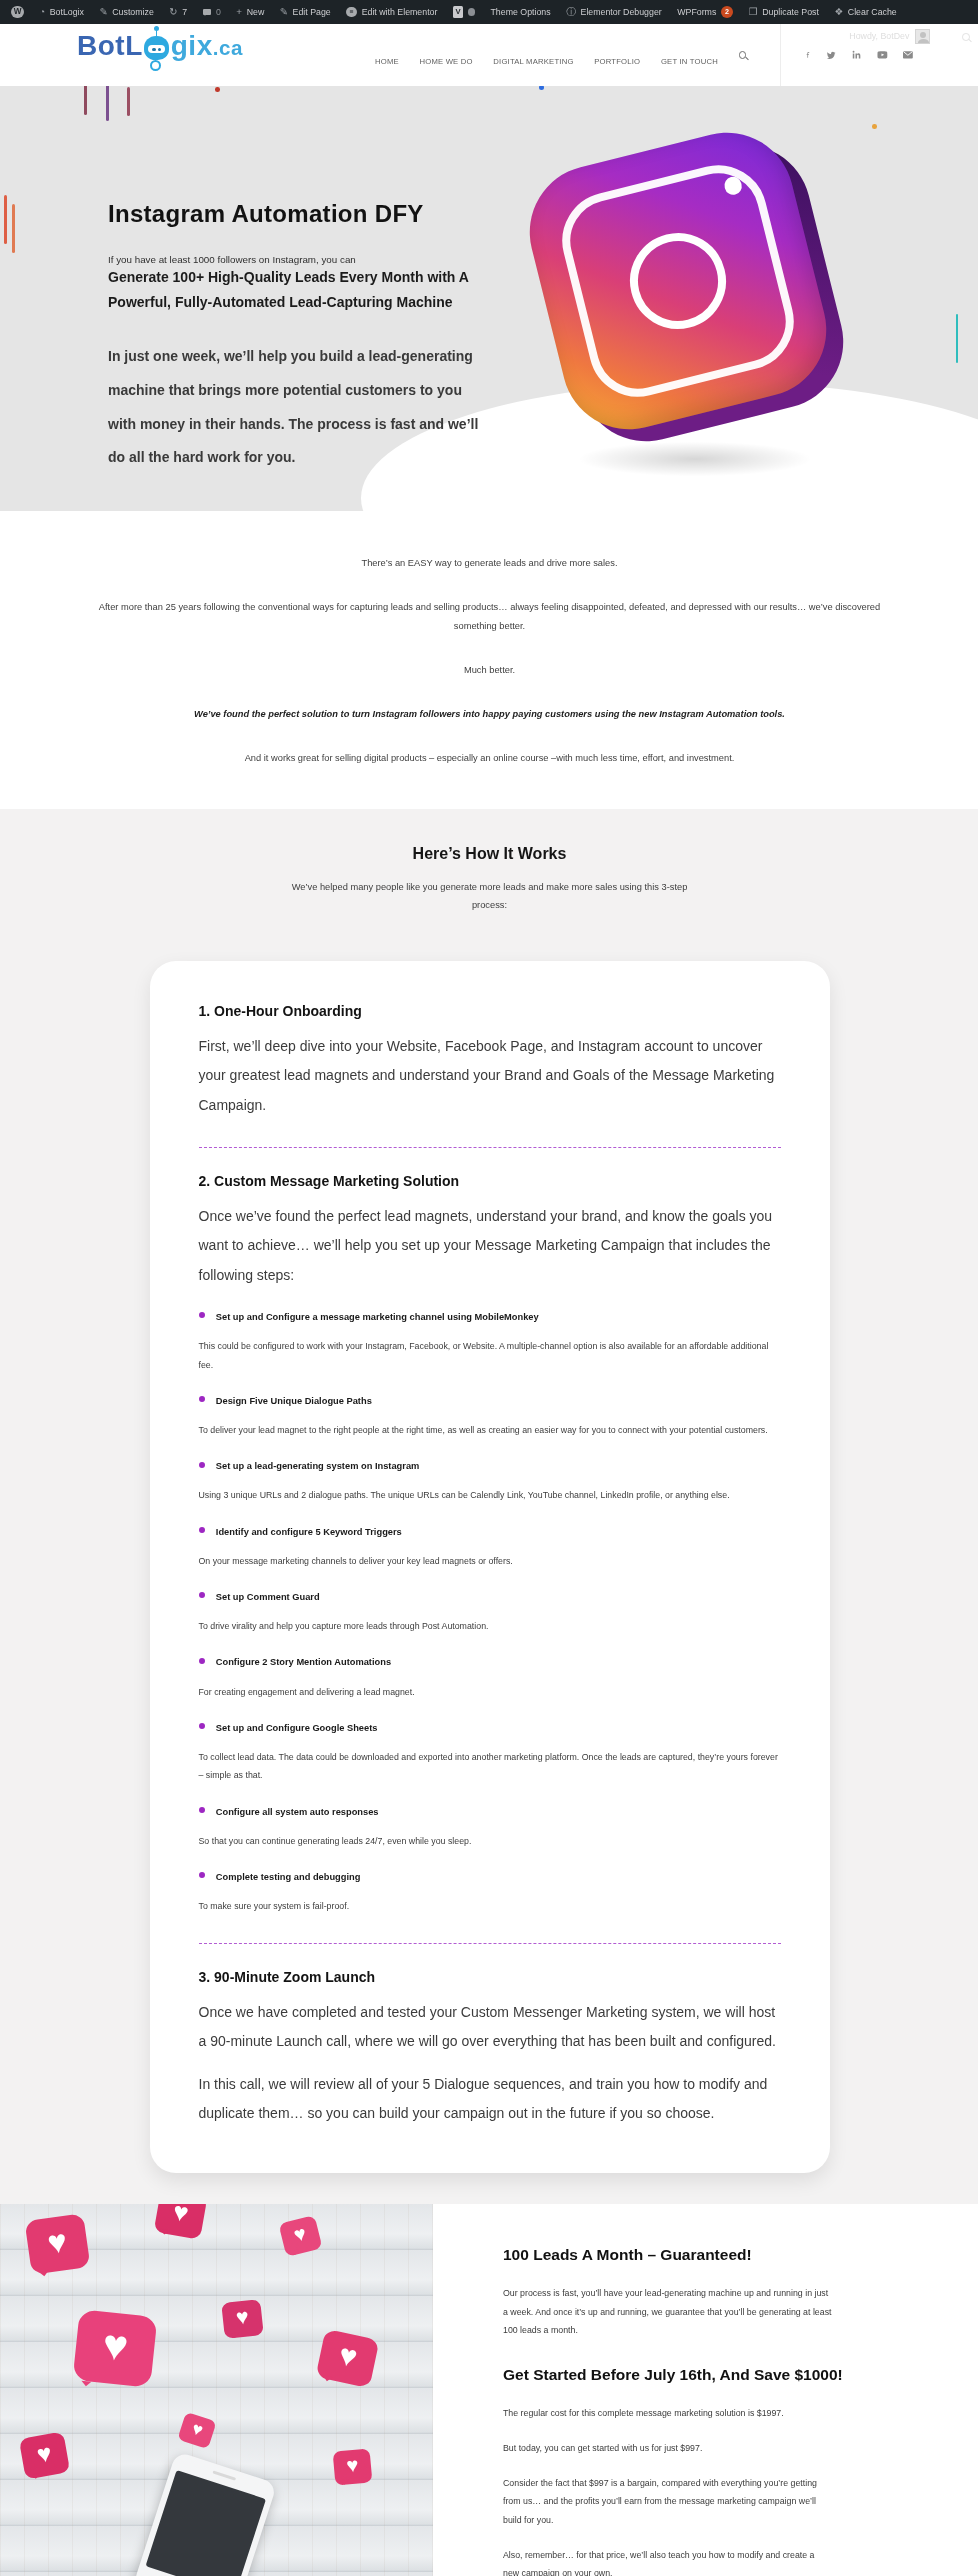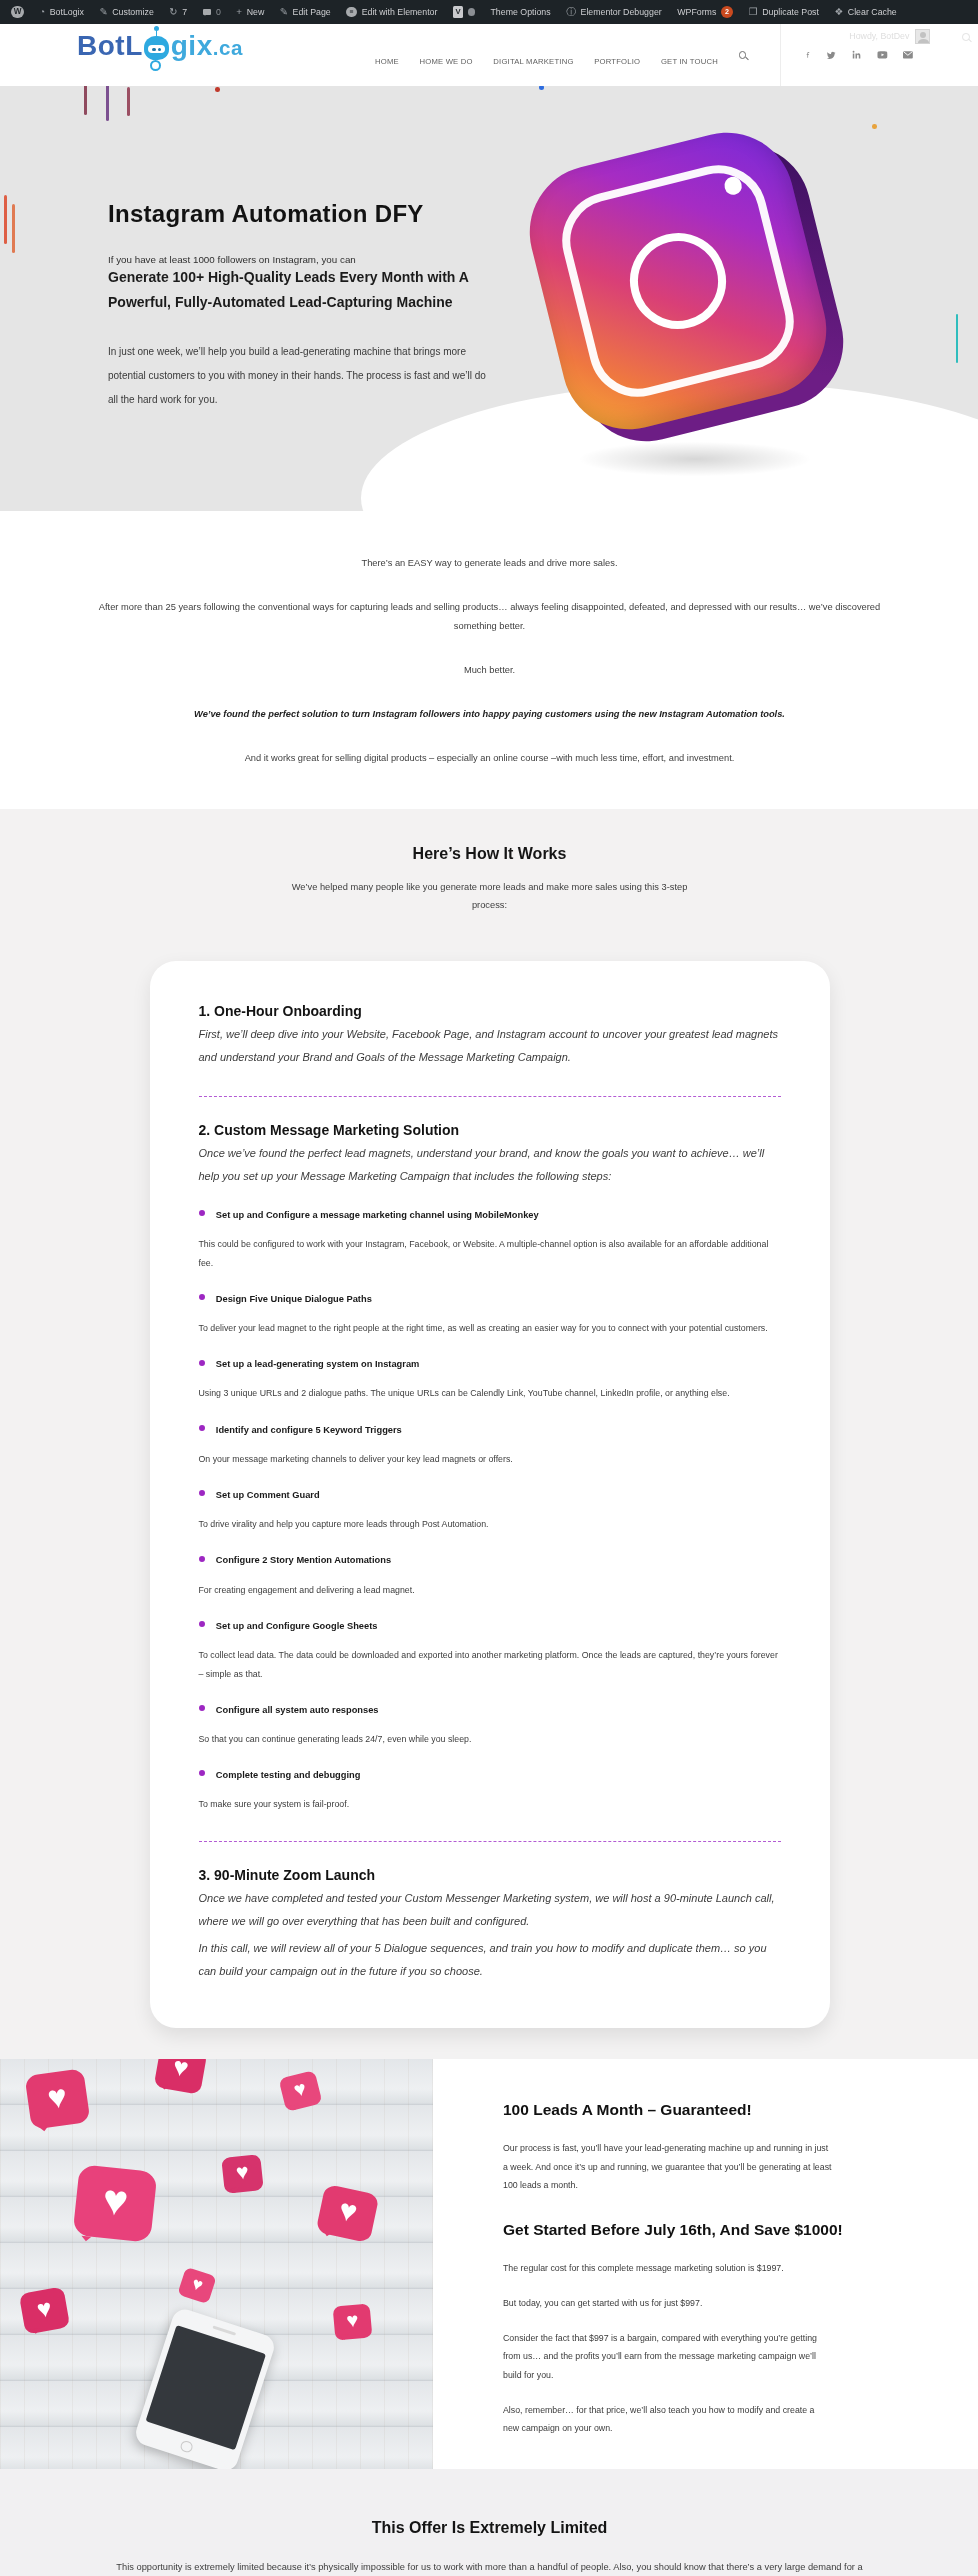--- a/index.html
+++ b/index.html
@@ -54,21 +54,21 @@
   .mag.faded::after { background:#e2e2e2; }
   .howdy-mag { position:absolute; top:9.3px; right:9.3px; }
 
   
   .hero { height:425px; background:#e5e5e5; position:relative; overflow:hidden; }
   .hero-blob { position:absolute; right:-93px; bottom:-103px; width:711px; height:232px; background:#fff; border-radius:50%; z-index:1; }
   .hero-copy { position:absolute; left:108px; top:114px; width:402px; z-index:3; }
   .hero-title { font-size:24px; color:#121212; letter-spacing:0.3px; font-weight:bold; }
   .hero-line1 { margin-top:26px; font-size:9.8px; color:#2f2f2f; }
   .hero-h2 { font-size:14px; line-height:1.8; color:#1b1b1b; width:366px; font-weight:bold; }
-  .hero-p { margin-top:25px; font-size:10px; line-height:2.4; color:#3a3a3a; width:381px; }
+  .hero-p { margin-top:25px; font-size:14px; line-height:2.4; color:#3a3a3a; width:381px;font-weight:bold; }
   .ig { position:absolute; left:507px; top:20.6px; width:371px; height:412px; z-index:2; }
   .ig .depth { position:absolute; left:54px; top:52px; width:268px; height:268px; border-radius:67px;
                background:linear-gradient(200deg,#3a0f5e,#6d1d85 70%); transform:rotate(-14deg); }
   .ig .face { position:absolute; left:37px; top:40px; width:268px; height:268px; border-radius:67px;
               background:linear-gradient(215deg,#7a2ad8 4%,#a62cc3 30%,#d93f77 56%,#ef7840 80%,#f7b233 100%);
               transform:rotate(-14deg); box-shadow:inset -5.2px -6.2px 20.6px rgba(0,0,0,.16); }
   .ig .frame { position:absolute; left:30px; top:30px; right:30px; bottom:30px; border:8.8px solid rgba(255,255,255,.96); border-radius:49px; }
   .ig .lens { position:absolute; left:50%; top:50%; width:96px; height:96px; margin:-48px 0 0 -48px; border:8.8px solid #fff; border-radius:50%; }
   .ig .dotTR { position:absolute; right:49px; top:46px; width:17.5px; height:17.5px; background:#fff; border-radius:50%; }
   .ig .shadow { position:absolute; left:67px; top:334px; width:242px; height:36px;
@@ -85,21 +85,21 @@
   .intro .em { font-weight:bold; font-style:italic; color:#222; width:670px; }
   .intro .last { width:732px; }
 
   
   .hiw { background:#f3f2f2; padding:36px 0 31px; text-align:center; }
   .hiw h2 { font-size:16px; color:#151515; }
   .hiw .sub { margin:14.4px auto 0; width:412px; font-size:9.3px; line-height:1.95; color:#3e3e3e; }
   .card { width:680px; margin:47px auto 0; background:#fff; border-radius:26px;
           box-shadow:0 7.2px 19.6px rgba(0,0,0,.09); padding:42px 49px 45px; text-align:left; }
   .card h3 { font-size:14px; color:#131313; }
-  .card .body { margin-top:4px; font-size:11px; line-height:2.1; color:#3c3c3c;font-style:italic; }
+  .card .body { margin-top:13px; font-size:14px; line-height:2.1; color:#3c3c3c; }
   .sep { border:none; border-top:1.5px dashed #b35bd4; margin:27px 0 25px; }
   .li { display:flex; align-items:flex-start; gap:11.3px; margin-top:20.6px; }
   .donut { flex:0 0 auto; width:4.6px; height:4.6px; border:3.1px solid #9d27c2; border-radius:50%; background:#fff; margin-top:1.5px; }
   .li .t { font-size:9.3px; font-weight:bold; color:#1a1a1a; line-height:1.5; }
   .li-desc { margin-top:12.4px; font-size:8.8px; line-height:2.1; color:#3c3c3c; }
 
   
   .guar { display:flex; background:#fff; }
   .photo { width:433px; min-height:371px; position:relative; overflow:hidden;
            background:

